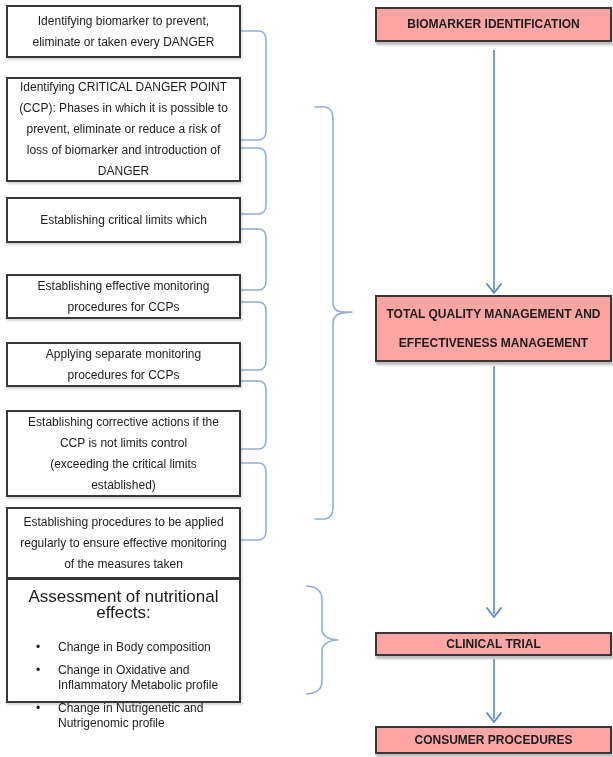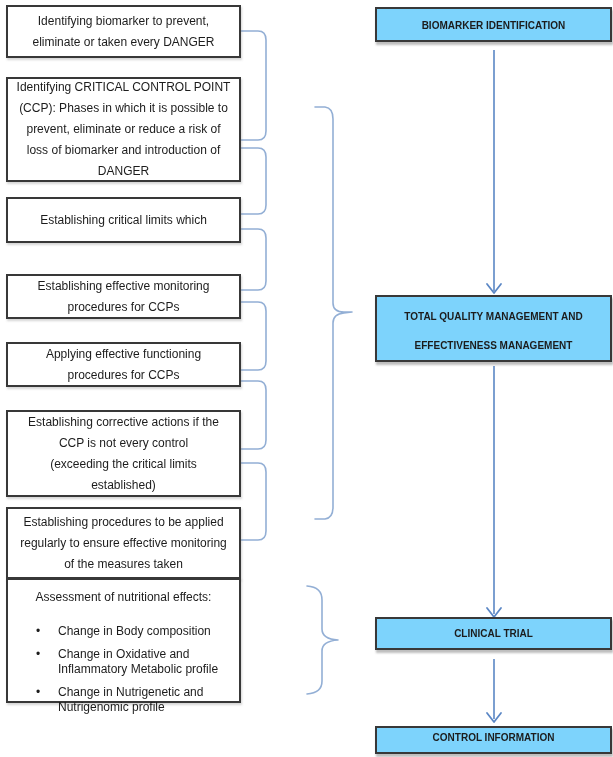--- a/index.html
+++ b/index.html
@@ -10,28 +10,28 @@
   .lbox{
     position:absolute;left:6px;width:235px;box-sizing:border-box;
     border:2px solid var(--box-border,#383838);background:#ffffff;
     display:flex;flex-direction:column;justify-content:center;align-items:center;
     font-size:12px;line-height:21px;text-align:center;
     box-shadow:1px 2px 2px rgba(120,120,120,0.30);
   }
   .lbox .ln{display:block;white-space:nowrap;}
   .rbox{
     position:absolute;left:375px;width:237px;box-sizing:border-box;
-    border:2px solid var(--box-border,#383838);background:#7dd3fc;
-    display:flex;flex-direction:column;justify-content:flex-end;align-items:center;
-    font-size:10px;font-weight:bold;text-align:center;
+    border:2px solid var(--box-border,#383838);background:#fca5a5;
+    display:flex;flex-direction:column;justify-content:center;align-items:center;
+    font-size:12px;font-weight:bold;text-align:center;
     box-shadow:1px 3px 2px rgba(110,110,110,0.45);
   }
   .rbox .ln{display:block;white-space:nowrap;line-height:29px;}
   .assess{justify-content:flex-start;align-items:stretch;padding-top:9px;}
-  .assess-title{text-align:center;font-size:12px;line-height:16px;}
+  .assess-title{text-align:center;font-size:17px;line-height:16px;}
   .assess ul{margin:11px 0 0 0;padding:0;list-style:none;text-align:left;}
   .assess li{
     position:relative;padding-left:50px;padding-right:8px;
     font-size:12px;line-height:15px;margin:8px 0 0 0;
   }
   .assess li::before{content:"\2022";position:absolute;left:28px;top:0;}
   svg.overlay{position:absolute;left:0;top:0;pointer-events:none;}
   .brace{fill:none;stroke:var(--brace,#93afd5);stroke-width:1.6;stroke-linecap:round;stroke-linejoin:round;}
   .arrowline{fill:none;stroke:var(--arrow,#5b87c5);stroke-width:1.6;}
   .arrowhead{fill:none;stroke:var(--arrow,#5b87c5);stroke-width:1.8;stroke-linecap:round;stroke-linejoin:round;}
@@ -61,44 +61,44 @@
     <path class="arrowline" d="M494 659 L494 719"></path>
     <path class="arrowhead" d="M487 713 L494 722 L501 713"></path>
   </svg>
 
   <div class="lbox" style="top:5px;height:53px">
     <span class="ln">Identifying biomarker to prevent,</span>
     <span class="ln">eliminate or taken every DANGER</span>
   </div>
 
   <div class="lbox" style="top:77px;height:105px">
-    <span class="ln">Identifying CRITICAL CONTROL POINT</span>
+    <span class="ln">Identifying CRITICAL DANGER POINT</span>
     <span class="ln">(CCP): Phases in which it is possible to</span>
     <span class="ln">prevent, eliminate or reduce a risk of</span>
     <span class="ln">loss of biomarker and introduction of</span>
     <span class="ln">DANGER</span>
   </div>
 
   <div class="lbox" style="top:197px;height:46px">
     <span class="ln">Establishing critical limits which</span>
   </div>
 
   <div class="lbox" style="top:274px;height:45px">
     <span class="ln">Establishing effective monitoring</span>
     <span class="ln">procedures for CCPs</span>
   </div>
 
   <div class="lbox" style="top:342px;height:45px">
-    <span class="ln">Applying effective functioning</span>
+    <span class="ln">Applying separate monitoring</span>
     <span class="ln">procedures for CCPs</span>
   </div>
 
   <div class="lbox" style="top:410px;height:87px">
     <span class="ln">Establishing corrective actions if the</span>
-    <span class="ln">CCP is not every control</span>
+    <span class="ln">CCP is not limits control</span>
     <span class="ln">(exceeding the critical limits</span>
     <span class="ln">established)</span>
   </div>
 
   <div class="lbox" style="top:507px;height:72px">
     <span class="ln">Establishing procedures to be applied</span>
     <span class="ln">regularly to ensure effective monitoring</span>
     <span class="ln">of the measures taken</span>
   </div>
 
@@ -113,21 +113,21 @@
 
   <div class="rbox" style="top:7px;height:35px">
     <span class="ln">BIOMARKER IDENTIFICATION</span>
   </div>
 
   <div class="rbox" style="top:295px;height:67px">
     <span class="ln">TOTAL QUALITY MANAGEMENT AND</span>
     <span class="ln">EFFECTIVENESS MANAGEMENT</span>
   </div>
 
-  <div class="rbox" style="top:617px;height:33px">
+  <div class="rbox" style="top:632px;height:24px">
     <span class="ln">CLINICAL TRIAL</span>
   </div>
 
   <div class="rbox" style="top:726px;height:28px">
-    <span class="ln">CONTROL INFORMATION</span>
+    <span class="ln">CONSUMER PROCEDURES</span>
   </div>
 
 </div>
 
 </body></html>

